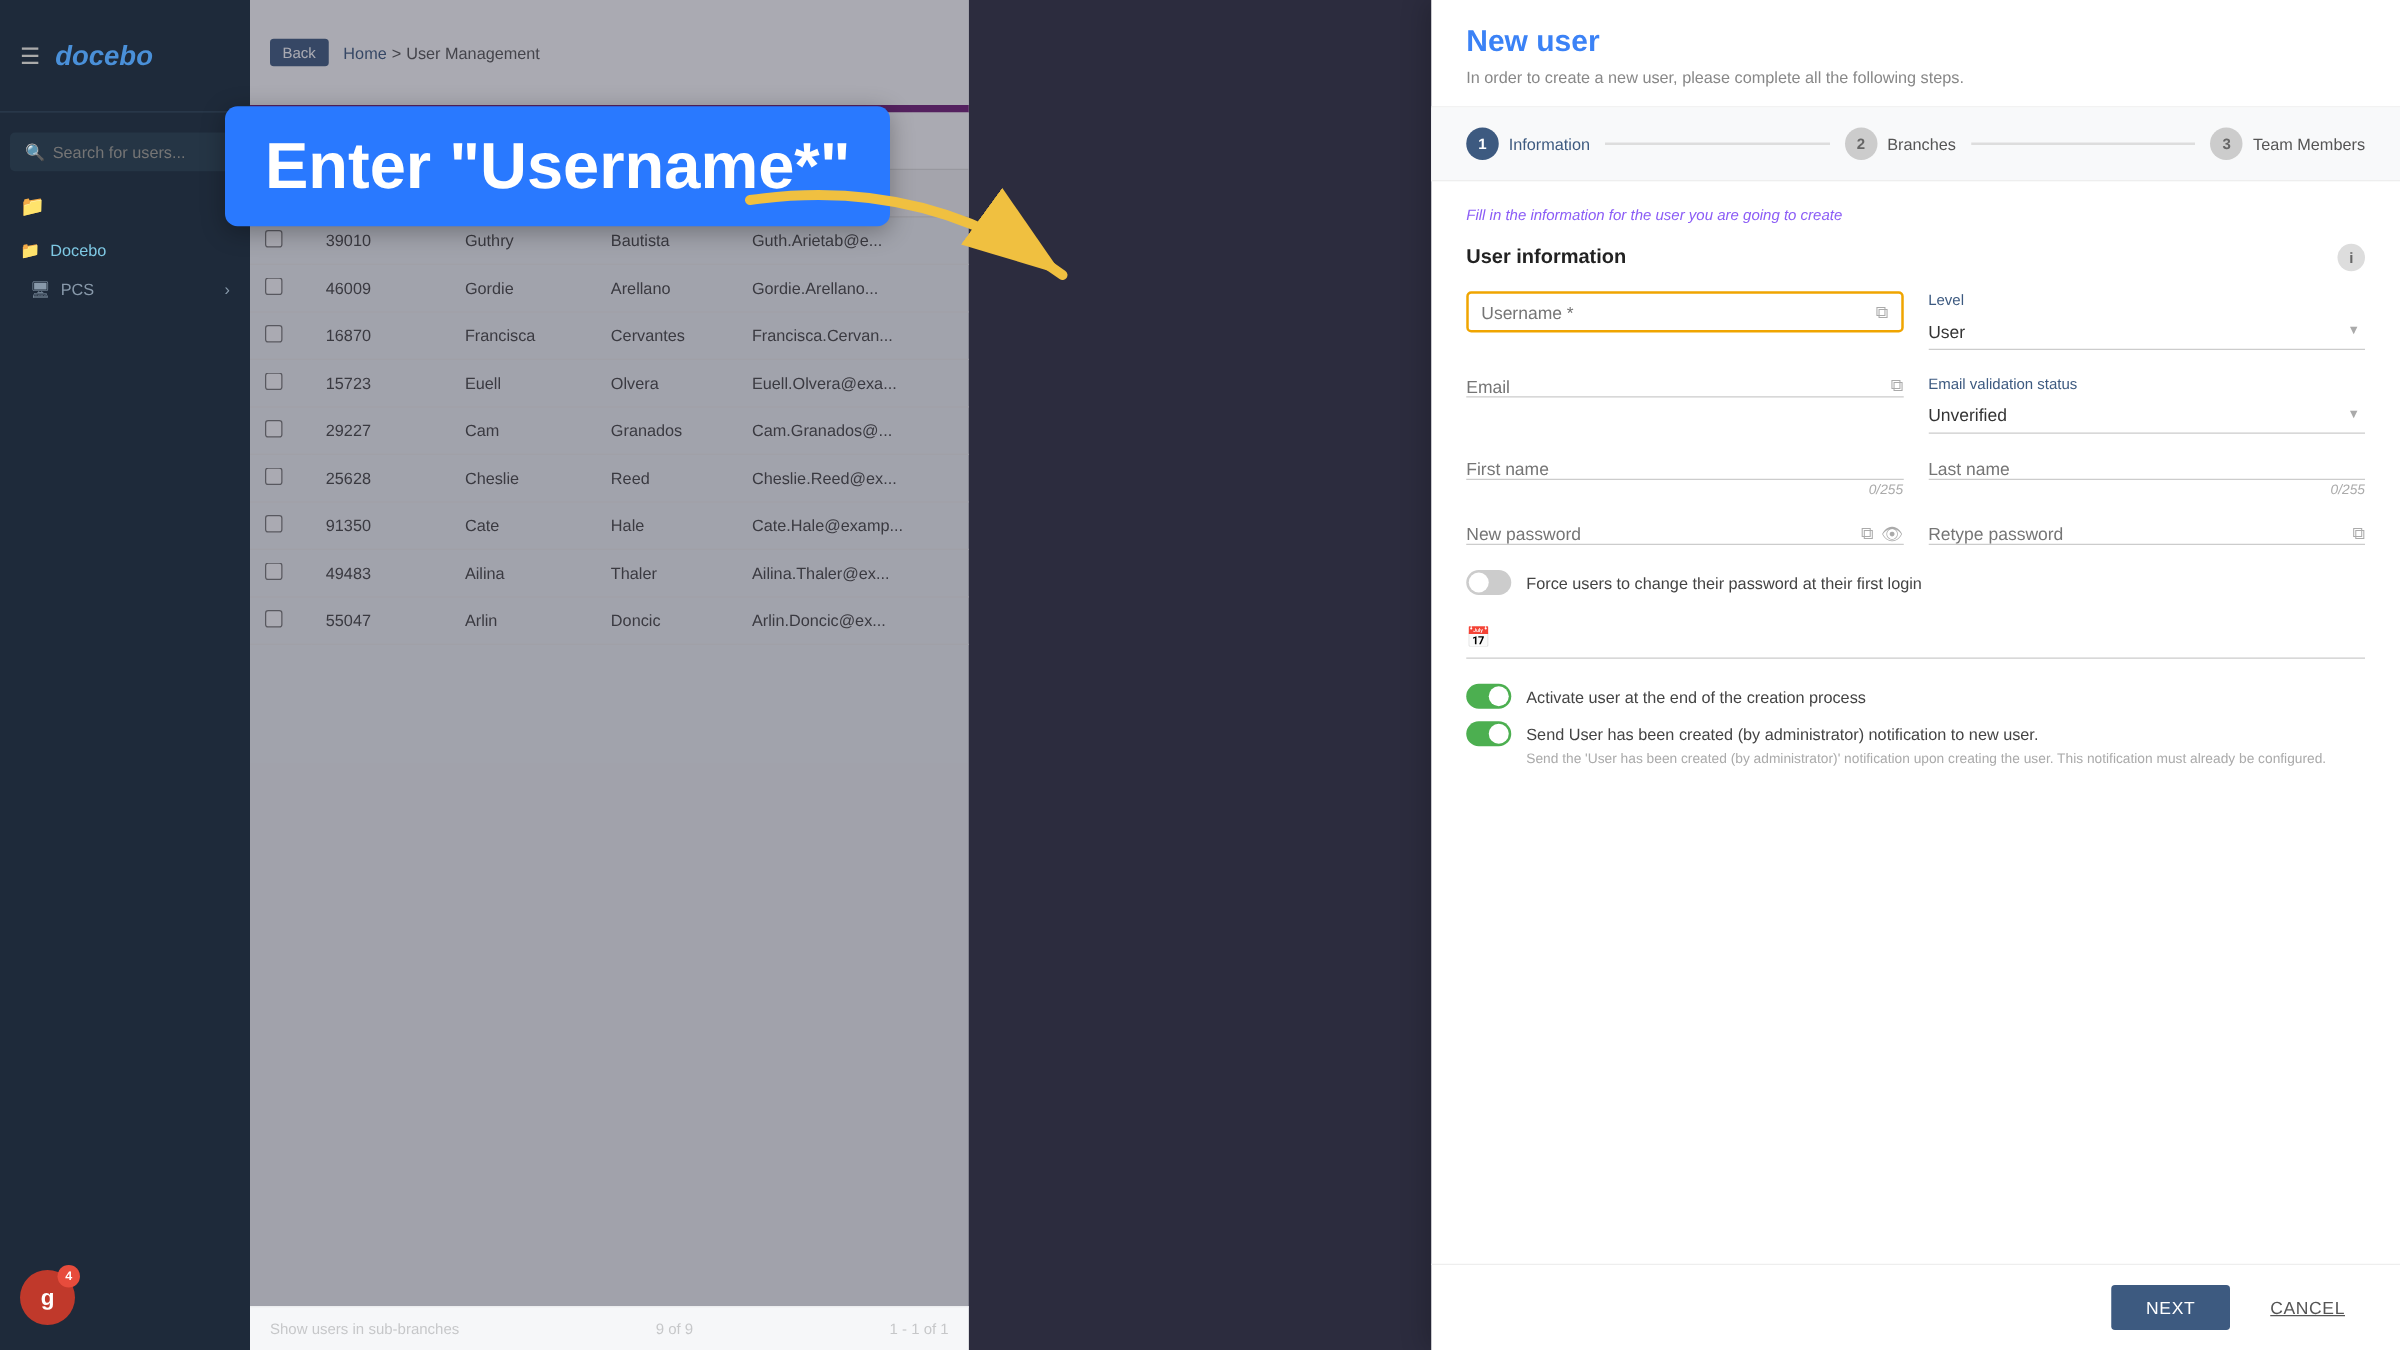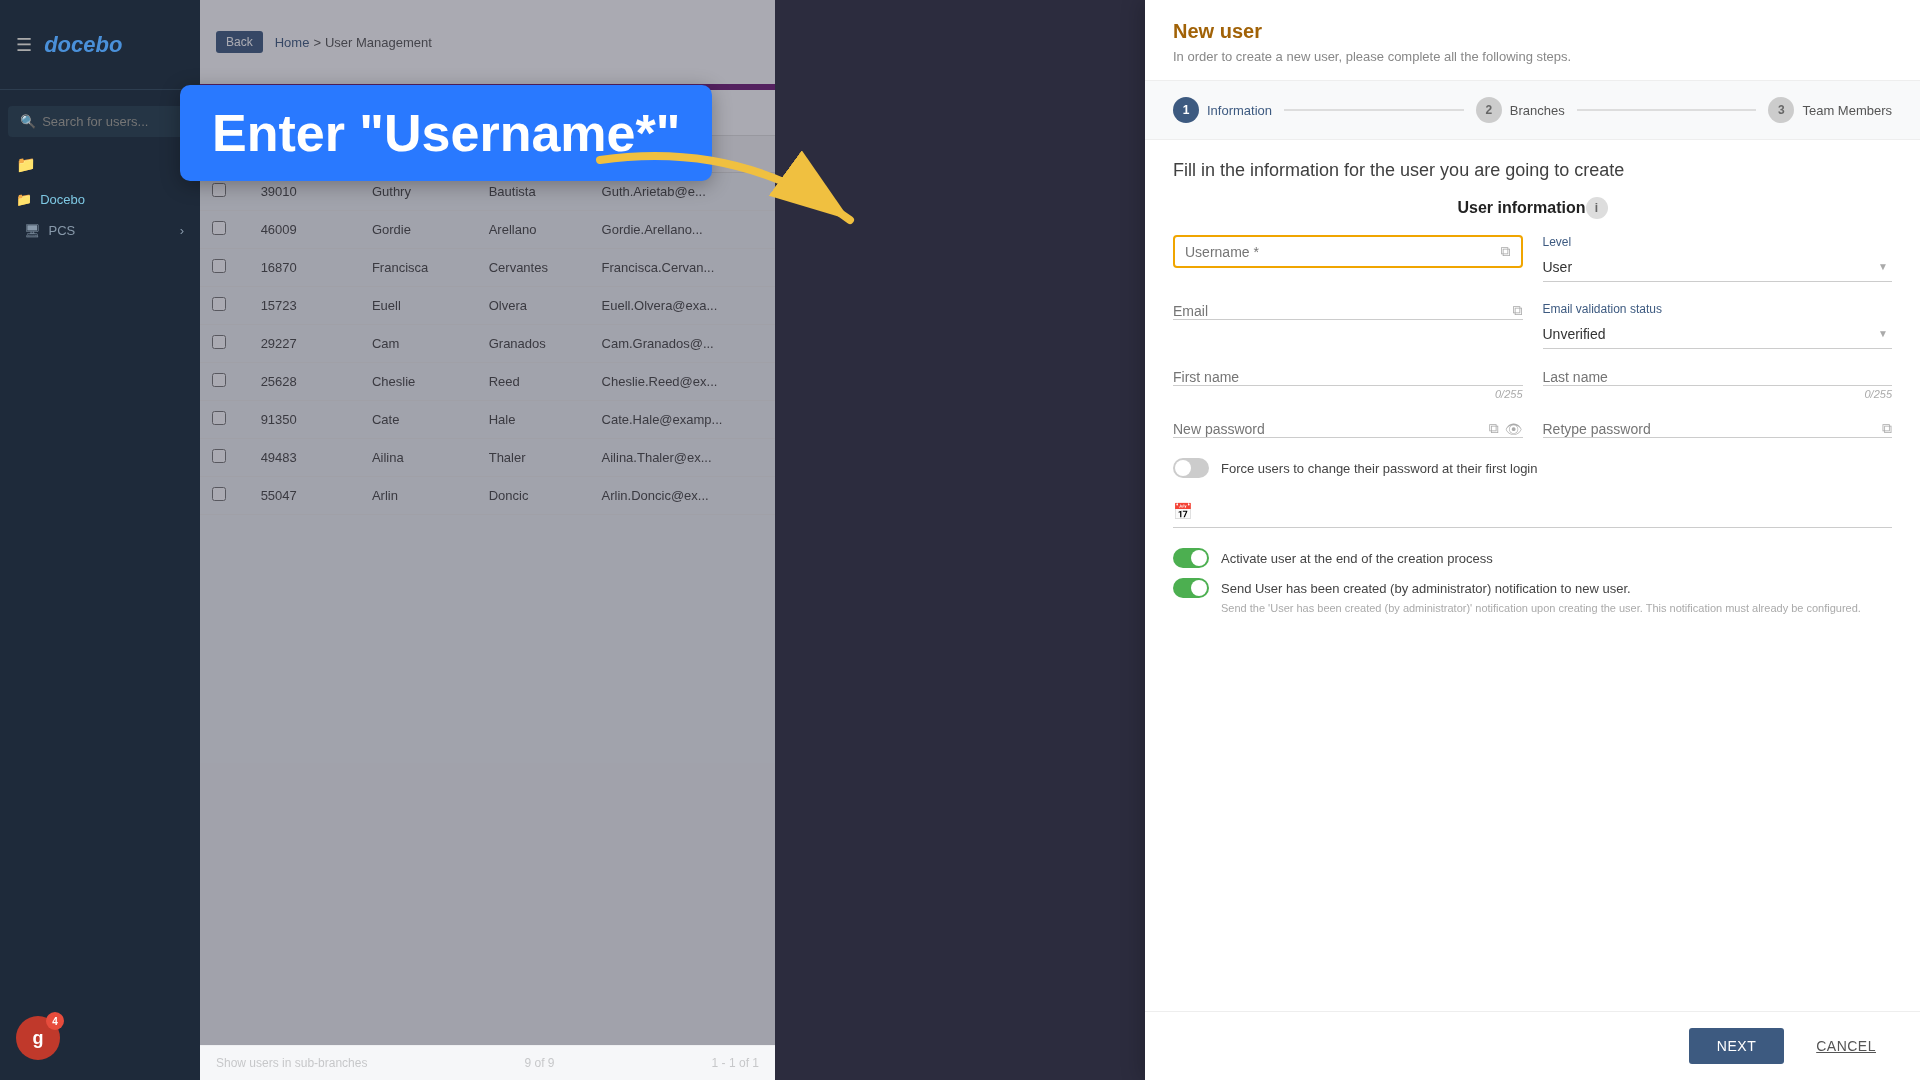--- a/index.html
+++ b/index.html
@@ -167,21 +167,21 @@
       z-index: 10;
       display: flex; flex-direction: column;
       box-shadow: -4px 0 20px rgba(0,0,0,0.2);
     }
 
     .panel-header {
       padding: 20px 28px 16px;
       border-bottom: 1px solid #eee;
     }
     .panel-title {
-      font-size: 20px; font-weight: 600; color: #a16207;
+      font-size: 24px; font-weight: 600; color: #3b82f6;
       margin-bottom: 6px;
     }
     .panel-subtitle { font-size: 13px; color: #888; }
 
     .stepper {
       display: flex; align-items: center;
       padding: 16px 28px;
       background: #f8f9fa;
       border-bottom: 1px solid #eee;
       gap: 0;
@@ -203,26 +203,27 @@
       flex: 1; height: 2px; background: #ddd;
       margin: 0 12px;
     }
 
     .panel-body {
       flex: 1; overflow-y: auto;
       padding: 20px 28px;
     }
 
     .section-title {
-      font-size: 18px; color: #404040;
+      font-size: 12px; color: #8b5cf6;
       margin-bottom: 16px;
+      font-style: italic;
     }
 
     .user-info-header {
-      display: flex; justify-content: center; align-items: center;
+      display: flex; justify-content: space-between; align-items: center;
       margin-bottom: 16px;
     }
     .user-info-title {
       font-size: 16px; font-weight: 600; color: #222;
     }
     .info-icon {
       width: 22px; height: 22px; border-radius: 50%;
       background: #ddd; color: #666;
       display: flex; align-items: center; justify-content: center;
       font-size: 12px; font-weight: bold;

